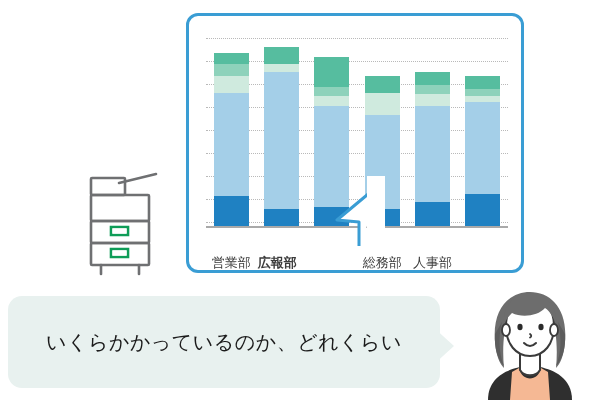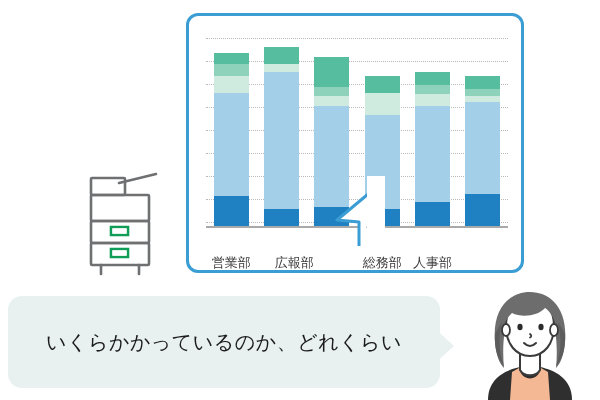--- a/index.html
+++ b/index.html
@@ -209,21 +209,21 @@
         <div class="seg" style="height: 3.75%; background: rgb(207, 234, 222);"></div>
         <div class="seg" style="height: 5%; background: rgb(142, 210, 187);"></div>
         <div class="seg" style="height: 8.75%; background: rgb(86, 189, 159);"></div>
       </div>
     </div>
 
   <div id="axis-line"></div>
 
   <div id="x-labels">
       <div class="x-label" style="left: 0px; width: 50.3333px;">営業部</div>
-      <div class="x-label" style="left: 63px; width: 50.3333px;">広報部</div>
+      <div class="x-label" style="left: 46px; width: 50.3333px; font-weight: bold;">広報部</div>
       <div class="x-label" style="left: 151px; width: 50.3333px;">総務部</div>
       <div class="x-label" style="left: 201.333px; width: 50.3333px; font-family: Liberation Serif, serif;">人事部</div>
     </div>
 
   <svg id="chart-callout-tail" viewBox="0 0 56 70" xmlns="http://www.w3.org/2000/svg">
     <path d="M 56 4 L 8 44 L 30 46 L 30 70" fill="#ffffff" stroke="#3a9dd4" stroke-width="3" stroke-linejoin="round" stroke-linecap="round"></path>
     <rect x="38" y="0" width="18" height="70" fill="#ffffff"></rect>
   </svg>
 </div>
 

